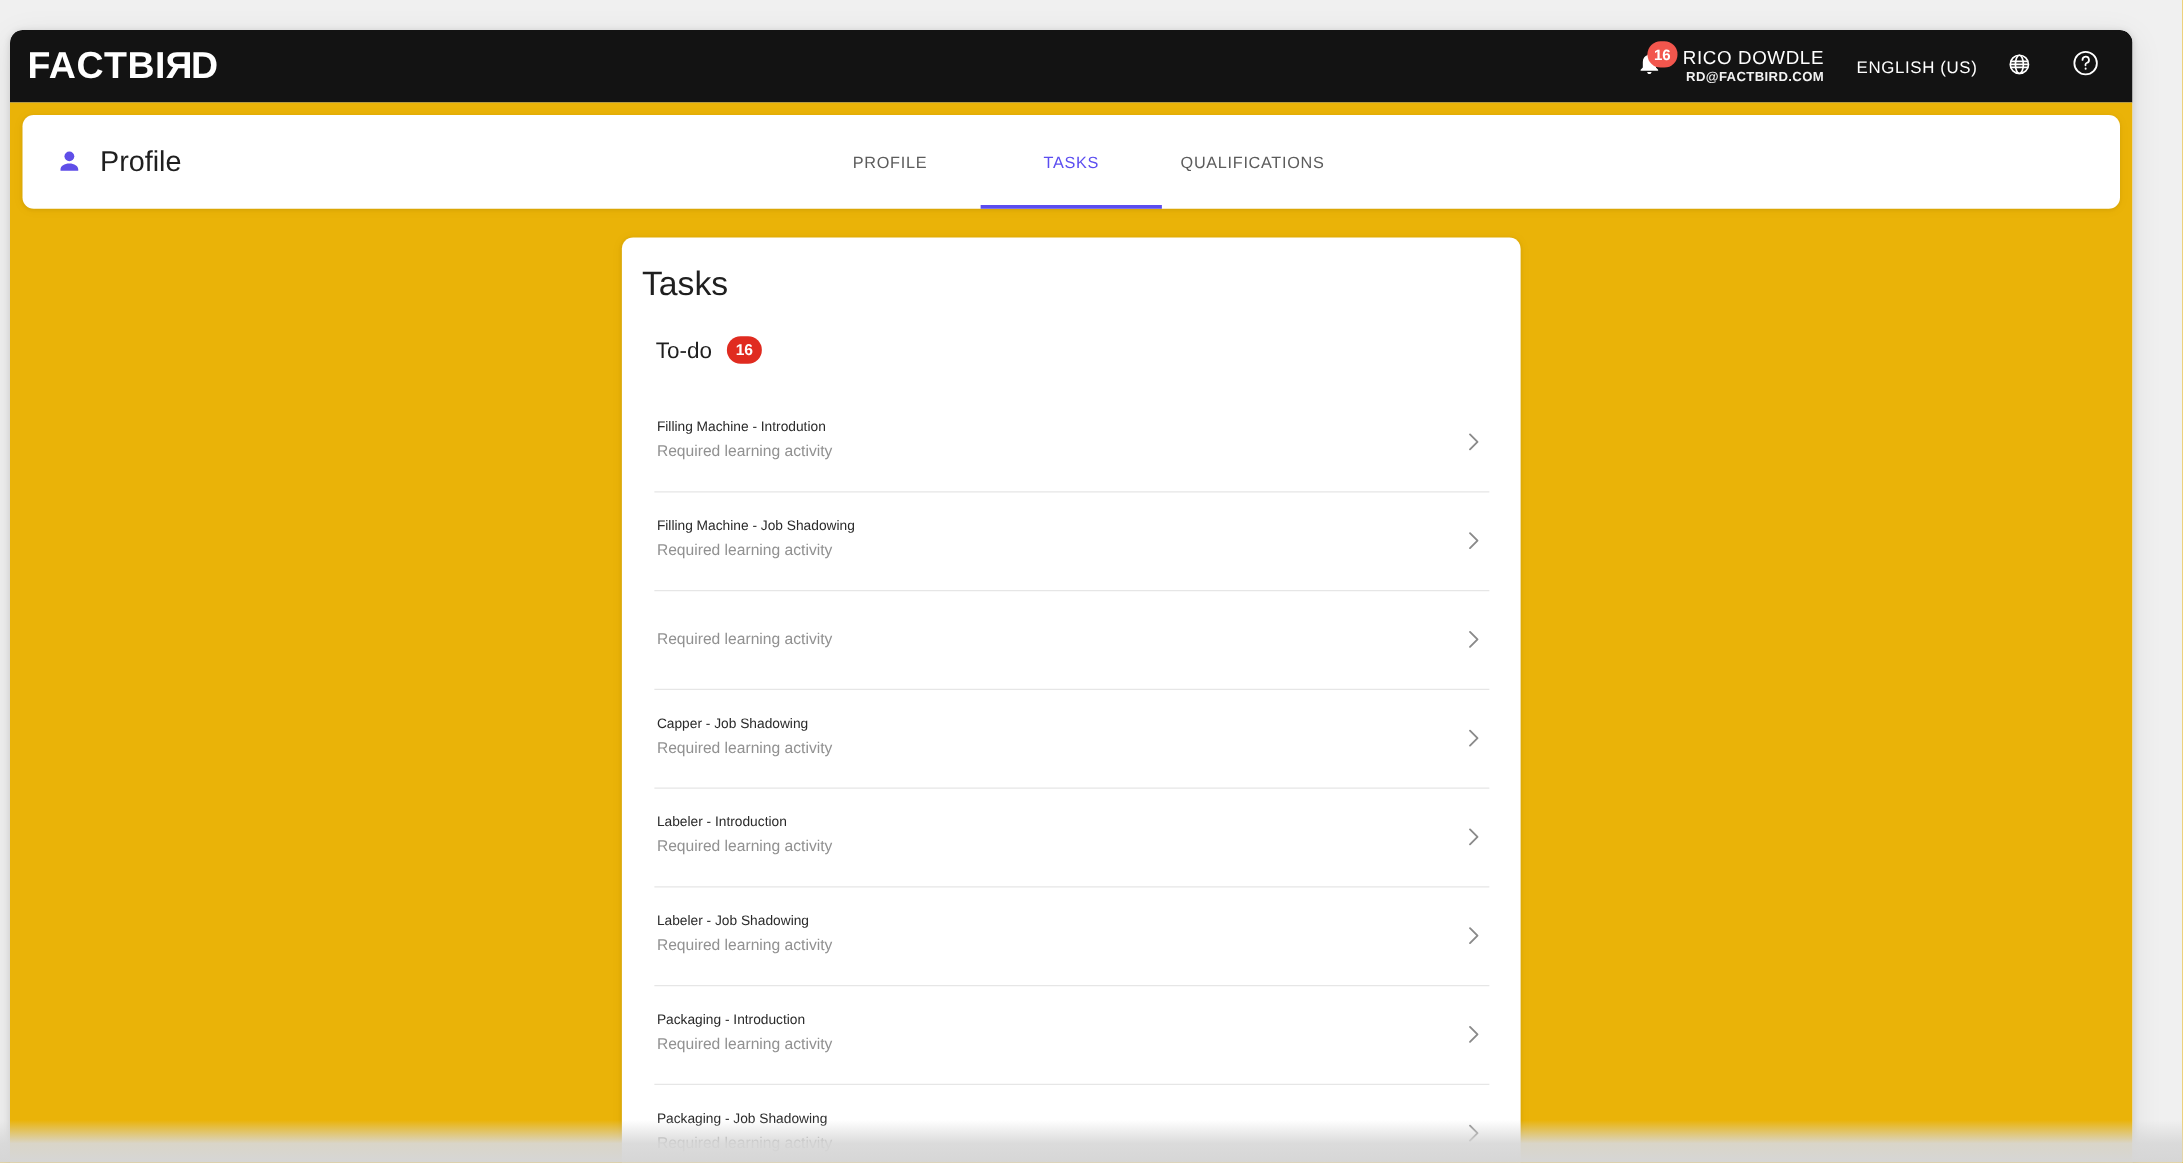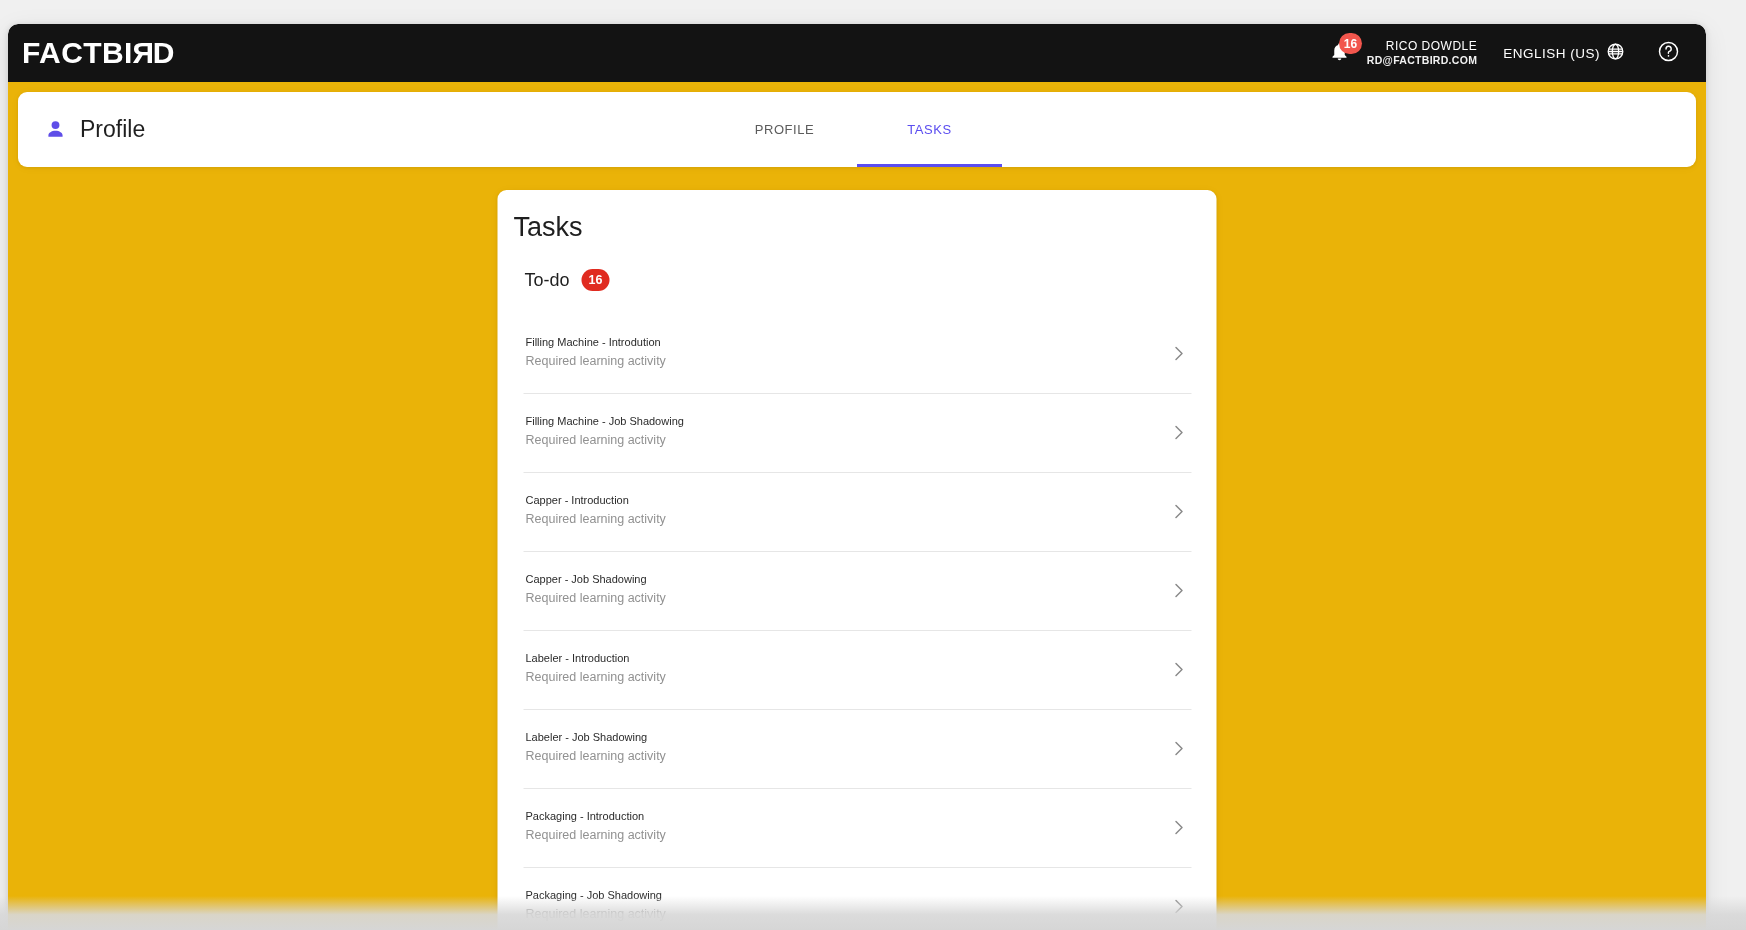--- a/index.html
+++ b/index.html
@@ -91,35 +91,35 @@
     line-height: 1;
   }
 
   .user-block {
     text-align: right;
     color: #ffffff;
     margin-right: 26px;
     line-height: 1.15;
   }
   .user-name {
-    font-size: 12px;
+    font-size: 15px;
     font-weight: 400;
     letter-spacing: 0.5px;
   }
   .user-email {
     font-size: 10.5px;
     font-weight: 700;
     letter-spacing: 0.3px;
     color: #f2f2f2;
   }
 
   .lang-block {
     display: flex;
     align-items: center;
-    gap: 6px;
+    gap: 24px;
     color: #ffffff;
     font-size: 13.5px;
     letter-spacing: 0.5px;
     margin-right: 32px;
   }
 
   .help-icon { display: flex; align-items: center; }
 
   
   .page-area {
@@ -346,20 +346,23 @@
         <span class="profile-title">Profile</span>
       </div>
 
       <div class="tabs">
         <div class="tab">
           <span>PROFILE</span>
         </div>
         <div class="tab active">
           <span>TASKS</span>
         </div>
+        <div class="tab">
+          <span>QUALIFICATIONS</span>
+        </div>
       </div>
 
     </div>
 
     <div class="tasks-card">
 
       <div class="tasks-title">Tasks</div>
 
       <div class="section-head">
         <span class="section-title">To-do</span>
@@ -387,21 +390,20 @@
           </div>
           <div class="chevron">
             <svg width="9" height="15" viewBox="0 0 9 15" fill="none" stroke="#8a8a8a" stroke-width="1.5" stroke-linecap="round" stroke-linejoin="round">
                 <polyline points="1.5,1.5 7.5,7.5 1.5,13.5"></polyline>
               </svg>
           </div>
         </div>
 
         <div class="task-row">
           <div class="task-text">
-            <div class="task-name">Capper - Introduction</div>
             <div class="task-sub">Required learning activity</div>
           </div>
           <div class="chevron">
             <svg width="9" height="15" viewBox="0 0 9 15" fill="none" stroke="#8a8a8a" stroke-width="1.5" stroke-linecap="round" stroke-linejoin="round">
                 <polyline points="1.5,1.5 7.5,7.5 1.5,13.5"></polyline>
               </svg>
           </div>
         </div>
 
         <div class="task-row">

